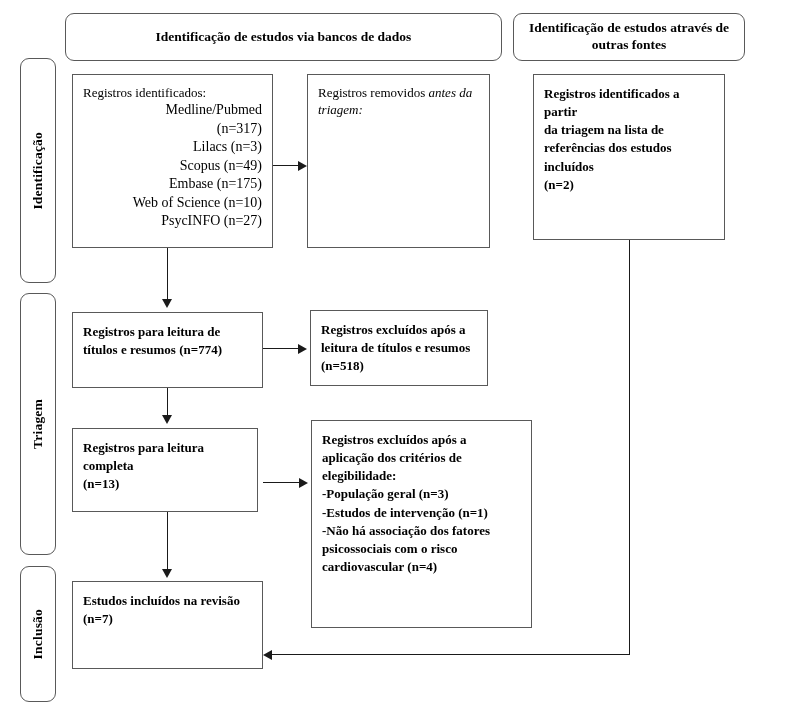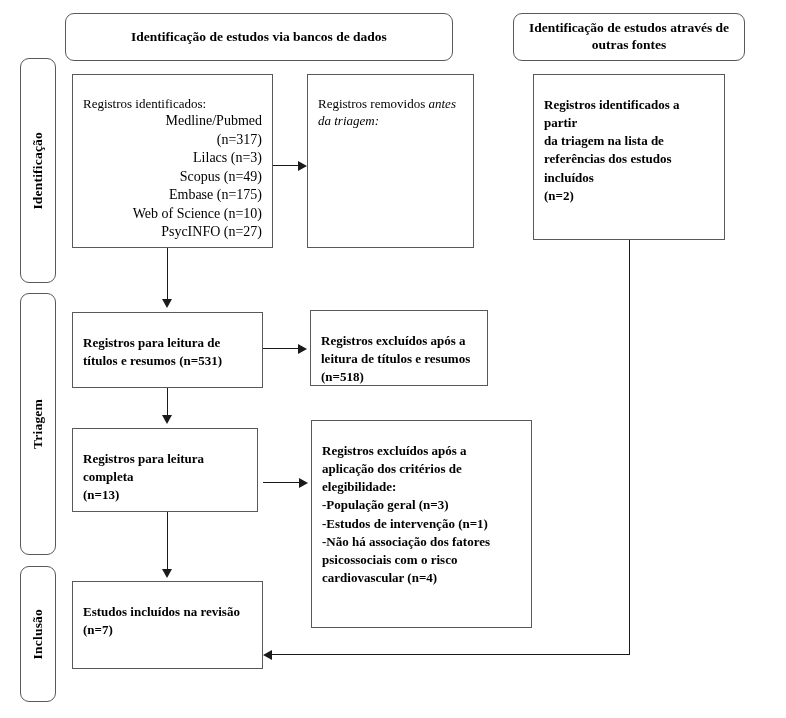--- a/index.html
+++ b/index.html
@@ -58,21 +58,21 @@
   .banner .banner-text {
     font-weight: bold;
     font-size: 13.5px;
     line-height: 1.25;
   }
 
   
   .box {
     border: 1.3px solid #595959;
     display: block;
-    padding: 20px 10px 8px 10px;
+    padding: 9px 10px 8px 10px;
   }
   .box .box-text {
     font-size: 13px;
     line-height: 1.32;
     white-space: pre-line;
     font-weight: bold;
   }
   .box.center .box-text { text-align: center; }
   .box.left   .box-text { text-align: left; }
 
@@ -142,54 +142,54 @@
   </div>
 
   <div class="node stage-pill" style="left:20px; top:293px; width:36px; height:262px;">
     <span class="stage-text">Triagem</span>
   </div>
 
   <div class="node stage-pill" style="left:20px; top:566px; width:36px; height:136px;">
     <span class="stage-text">Inclusão</span>
   </div>
 
-  <div class="node banner" style="left:65px; top:13px; width:388px; height:48px;">
+  <div class="node banner" style="left:65px; top:13px; width:437px; height:48px;">
     <span class="banner-text">Identificação de estudos via bancos de dados</span>
   </div>
 
   <div class="node banner" style="left:513px; top:13px; width:232px; height:48px;text-align:center;">
     <span class="banner-text">Identificação de estudos através de outras fontes</span>
   </div>
 
   <div class="node box" style="left:72px; top:74px; width:201px; height:174px;">
     <span class="lead-line">Registros identificados:</span>
     <span class="list-lines">Medline/Pubmed
 (n=317)
 Lilacs (n=3)
 Scopus (n=49)
 Embase (n=175)
 Web of Science (n=10)
 PsycINFO (n=27)</span>
   </div>
 
-  <div class="node box" style="left:307px; top:74px; width:167px; height:174px;">
+  <div class="node box" style="left:307px; top:74px; width:183px; height:174px;">
     <span class="lead-italic"><span>Registros removidos </span><i>antes da triagem:</i></span>
   </div>
 
   <div class="node box center" style="left:533px; top:74px; width:192px; height:166px;">
     <span class="box-text">Registros identificados a partir
 da triagem na lista de
 referências dos estudos
 incluídos
 (n=2)</span>
   </div>
 
   <div class="node box center" style="left:72px; top:312px; width:191px; height:76px;">
     <span class="box-text">Registros para leitura de
-títulos e resumos (n=531)</span>
+títulos e resumos (n=774)</span>
   </div>
 
   <div class="node box center" style="left:310px; top:310px; width:178px; height:76px;">
     <span class="box-text">Registros excluídos após a
 leitura de títulos e resumos
 (n=518)</span>
   </div>
 
   <div class="node box center" style="left:72px; top:428px; width:186px; height:84px;">
     <span class="box-text">Registros para leitura

